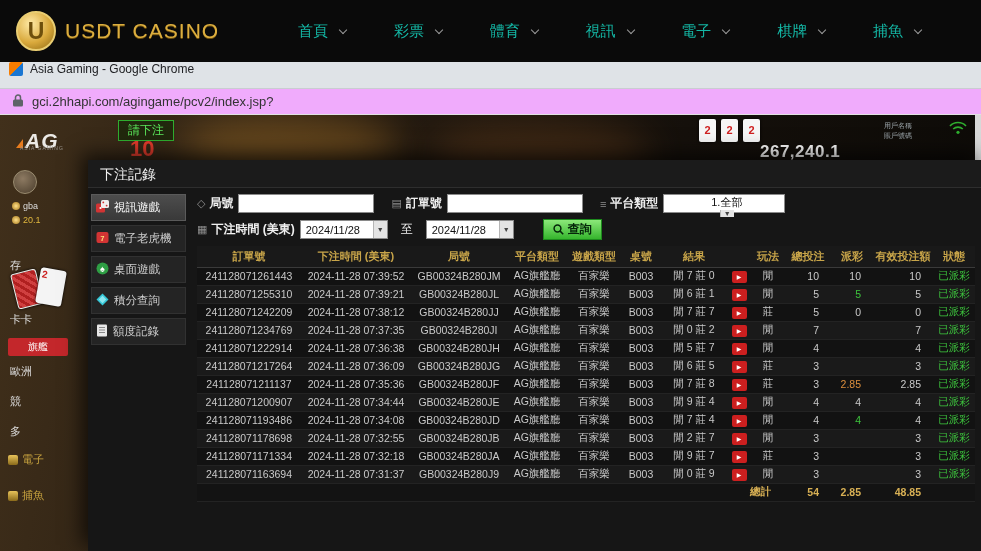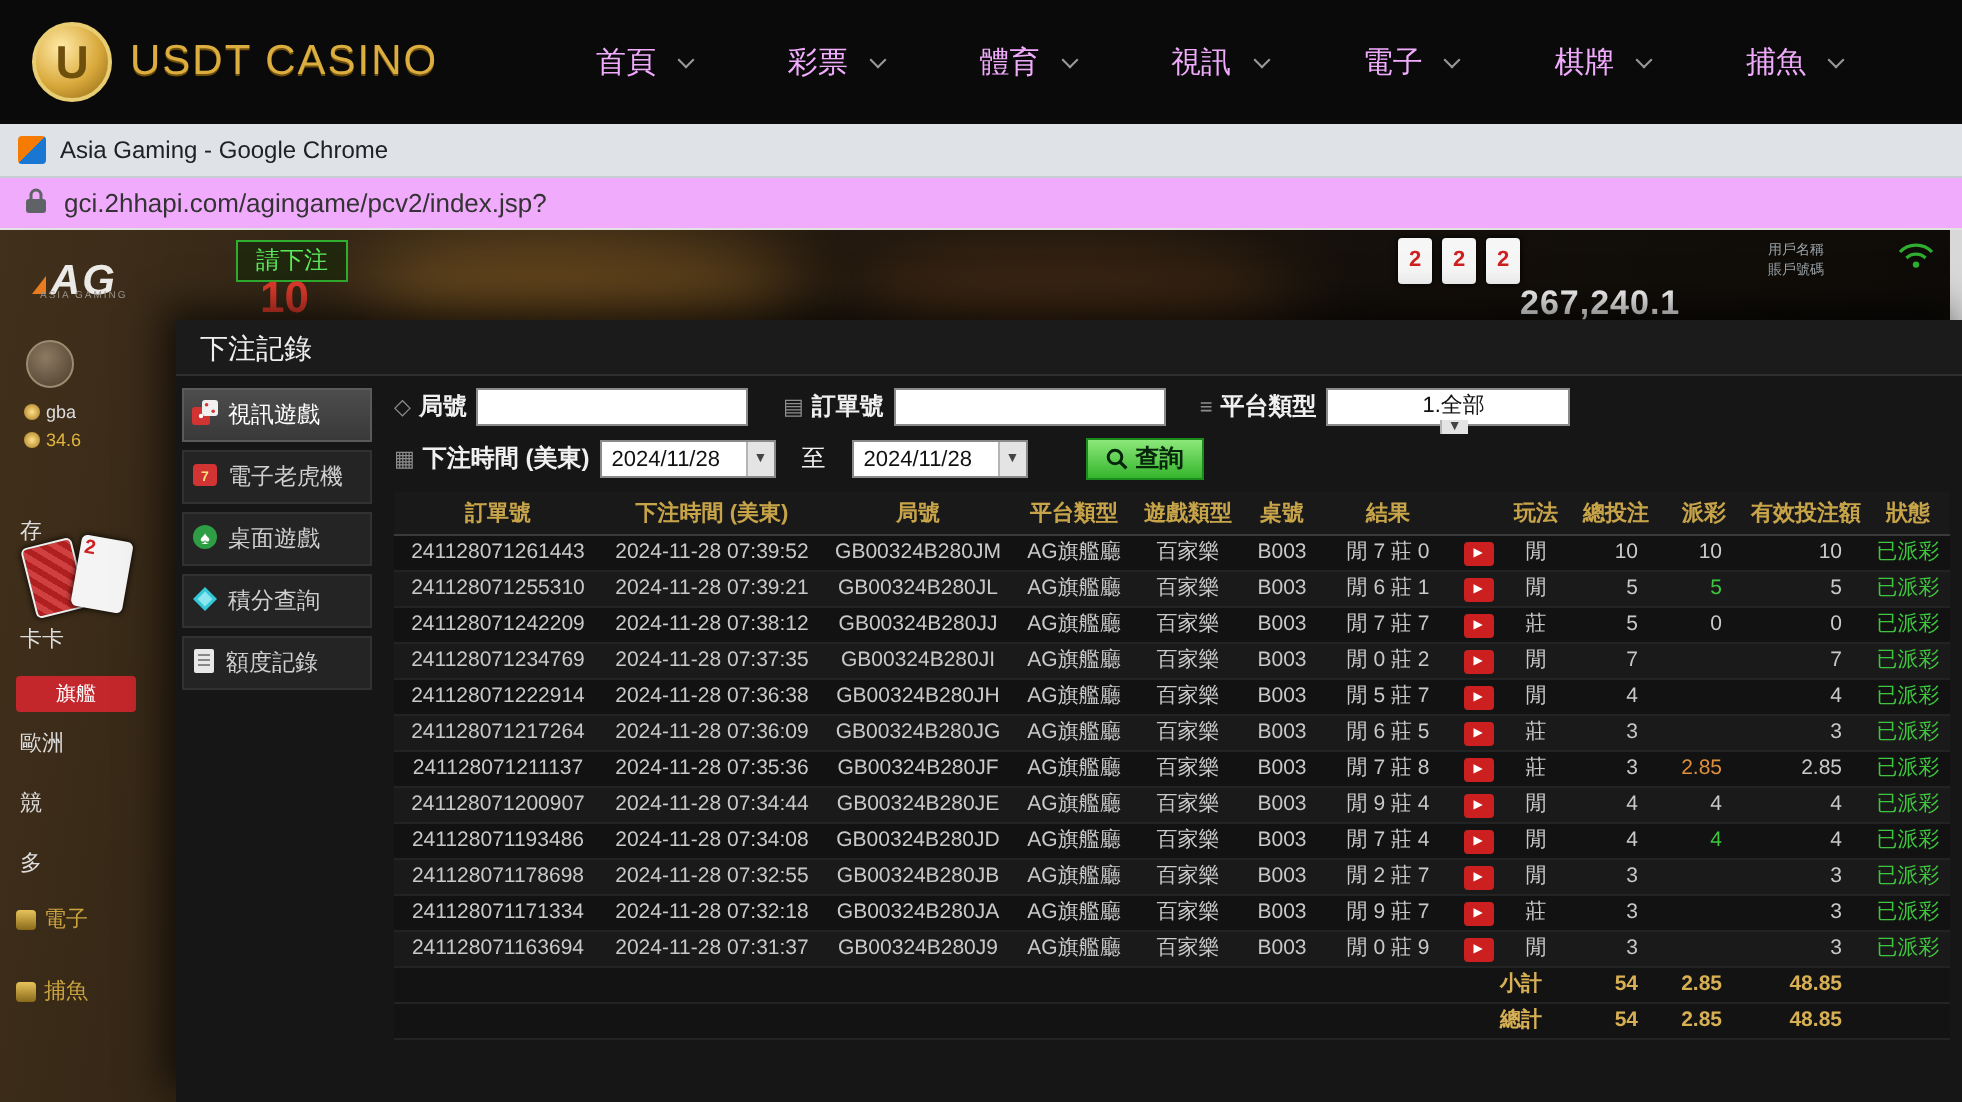--- a/index.html
+++ b/index.html
@@ -4,25 +4,25 @@
 <style>
   * { margin:0; padding:0; box-sizing:border-box; }
   html,body { width:981px; height:551px; overflow:hidden; font-family:"Liberation Sans",sans-serif; background:#fff; }
 
   
   .topbar { height:62px; background:#0a0a0a; display:flex; align-items:center; padding:0 16px; }
   .brand { display:flex; align-items:center; gap:9px; cursor:pointer; }
   .coin { width:40px; height:40px; border-radius:50%; background:radial-gradient(circle at 35% 30%, #ffeaa6, #d9a93c 55%, #8a6410); border:2px solid #e9cd72; color:#6e4f0c; font-size:23px; font-weight:bold; display:flex; align-items:center; justify-content:center; }
   .brand-text { font-size:21px; font-weight:normal; letter-spacing:1px; color:#dcae3f; text-shadow:0 1px 0 #6e4f0c; }
   .mainnav { display:flex; flex:1; justify-content:space-around; margin:0 20px 0 55px; }
-  .nav-item { color:#f0abfc; font-size:15px; display:flex; align-items:center; gap:12px; cursor:pointer; }
+  .nav-item { color:#14b8a6; font-size:15px; display:flex; align-items:center; gap:12px; cursor:pointer; }
   .chev { width:6px; height:6px; border-right:1.6px solid #9a9a9a; border-bottom:1.6px solid #9a9a9a; transform:rotate(45deg); margin-top:-3px; }
 
   
-  .wintitle { height:27px; background:#dfe3e7; border-bottom:1px solid #c9cdd1; display:flex; align-items:center; gap:7px; padding:0 9px; font-size:12px; color:#202124; }
+  .wintitle { height:27px; background:#dfe3e7; border-bottom:1px solid #c9cdd1; display:flex; gap:7px; padding:0 9px; font-size:12px; color:#202124; }
   .favicon { width:14px; height:14px; border-radius:2px; background:linear-gradient(135deg,#f57c00 0 50%,#1976d2 50% 100%); }
   .addressbar { height:26px; background:#f0abfc; border-bottom:1px solid #e2e2e2; display:flex; align-items:center; gap:9px; padding:0 13px; font-size:13px; color:#333; cursor:text; }
 
   
   .page { position:relative; height:436px; background:linear-gradient(100deg,#41301b 0%,#241a10 35%,#15100b 65%,#0c0a07 100%); overflow:hidden; }
   .glow { position:absolute; width:220px; height:60px; border-radius:50%; filter:blur(18px); opacity:.35; }
   .glow.g1 { left:180px; top:0; background:#c98a2e; }
   .glow.g2 { left:430px; top:8px; background:#7a4a20; }
   .ag-logo { position:absolute; left:16px; top:14px; color:#eceae6; font-size:21px; font-weight:bold; font-style:italic; letter-spacing:1px; }
   .ag-tri { display:inline-block; width:0; height:0; border-left:7px solid transparent; border-bottom:9px solid #e87c1e; margin-right:2px; }
@@ -161,21 +161,21 @@
     <svg width="20" height="15" viewBox="0 0 20 15">
         <path d="M2 6 a11 11 0 0 1 16 0" stroke="#2fae2f" fill="none" stroke-width="1.6"></path>
         <path d="M5.2 9 a7 7 0 0 1 9.6 0" stroke="#2fae2f" fill="none" stroke-width="1.6"></path>
         <circle cx="10" cy="12.3" r="1.6" fill="#2fae2f"></circle>
       </svg>
   </span>
   <div class="scroll-strip"></div>
 
   <div class="avatar"></div>
   <div class="player-name"><span class="coin-dot"></span><span>gba</span></div>
-  <div class="player-balance"><span class="coin-dot"></span><span>34.6</span></div>
+  <div class="player-balance"><span class="coin-dot"></span><span>20.1</span></div>
 
   <div class="card-fan">
     <div class="fan-card back"></div>
     <div class="fan-card face">2</div>
   </div>
 
   <div>
       <div class="left-item plain" style="top: 143px;">
         <span>存</span>
       </div>
@@ -511,27 +511,20 @@
                 <td>B003</td>
                 <td>閒 0 莊 9</td>
                 <td><button class="play-btn">▶</button></td>
                 <td>閒</td>
                 <td class="num">3</td>
                 <td class="num"><span></span></td>
                 <td class="num">3</td>
                 <td class="status-cell">已派彩</td>
               </tr>
               <tr class="total-row">
-                <td class="tlabel" colspan="9">小計</td>
-                <td class="num">54</td>
-                <td class="num">2.85</td>
-                <td class="num">48.85</td>
-                <td></td>
-              </tr>
-              <tr class="total-row">
                 <td class="tlabel" colspan="9">總計</td>
                 <td class="num">54</td>
                 <td class="num">2.85</td>
                 <td class="num">48.85</td>
                 <td></td>
               </tr>
             </tbody>
         </table>
 
       </div>

